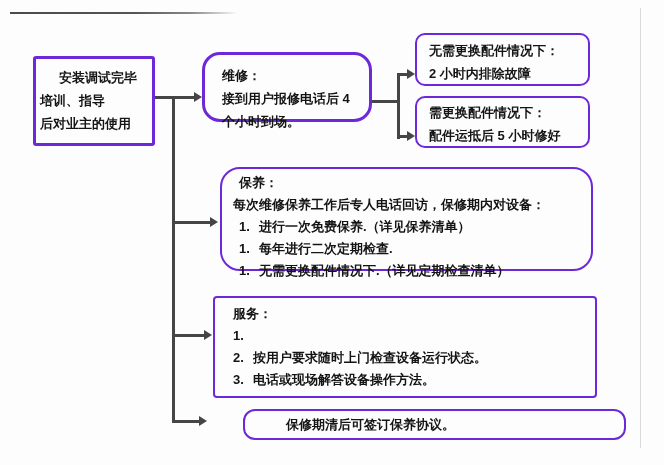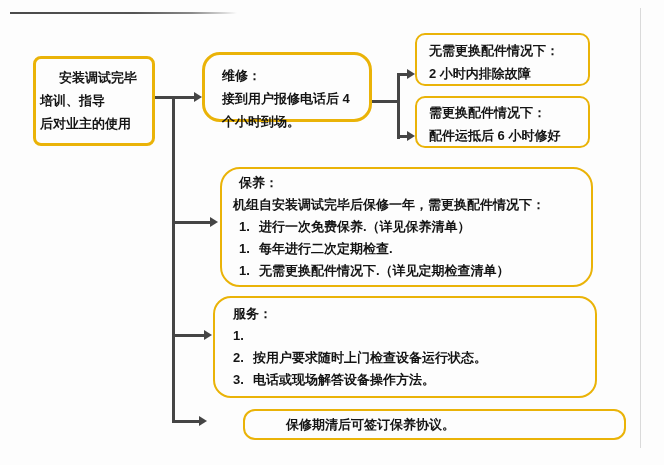--- a/index.html
+++ b/index.html
@@ -3,35 +3,35 @@
 <meta charset="utf-8">
 <style>
   html,body{margin:0;padding:0;background:#ffffff;}
   .stage{
     position:relative;width:664px;height:465px;background:#fdfdfd;
     font-family:"Liberation Sans",sans-serif;overflow:hidden;
   }
   
   .node{
     position:absolute;box-sizing:border-box;background:#fdfdfd;
-    border:2px solid #eab308;color:#141414;font-weight:bold;font-size:13px;
+    border:2px solid #6d28d9;color:#141414;font-weight:bold;font-size:13px;
   }
-  .node-training{left:33px;top:56px;width:122px;height:90px;border-radius:8px;border-width:3px;
+  .node-training{left:33px;top:56px;width:122px;height:90px;border-radius:3px;border-width:3px;
     padding:7px 2px 0 4px;line-height:23px;}
   .node-training .l1{text-indent:19px;}
   .node-repair{left:202px;top:52px;width:170px;height:70px;border-radius:18px;border-width:3px;
     padding:9px 4px 0 17px;line-height:23px;}
   .node-nocase{left:415px;top:33px;width:175px;height:53px;border-radius:10px;
     padding:4px 4px 0 12px;line-height:23px;}
   .node-case{left:415px;top:96px;width:175px;height:52px;border-radius:10px;
     padding:3px 8px 0 12px;line-height:23px;}
-  .node-maintenance{left:220px;top:167px;width:373px;height:120px;border-radius:20px;
+  .node-maintenance{left:220px;top:167px;width:373px;height:104px;border-radius:20px;
     padding:3px 6px 0 11px;line-height:22px;}
   .node-maintenance .title{text-indent:6px;}
-  .node-service{left:213px;top:296px;width:384px;height:102px;border-radius:18px;
+  .node-service{left:213px;top:296px;width:384px;height:102px;border-radius:4px;
     padding:5px 6px 0 18px;line-height:22px;}
   .node-agreement{left:207px;top:409px;width:383px;height:31px;border-radius:12px;
     padding:3px 4px 0 41px;line-height:22px;margin-left:36px;}
   .li{display:flex;}
   .li .num{width:20px;flex:0 0 20px;}
   .node-maintenance .li{margin-left:6px;}
   
   .hline{position:absolute;height:3px;background:#454545;}
   .vline{position:absolute;width:3px;background:#454545;}
   .head{position:absolute;width:0;height:0;
@@ -62,26 +62,26 @@
     <div>个小时到场。</div>
   </div>
 
   <div class="node node-nocase">
     <div>无需更换配件情况下：</div>
     <div>2 小时内排除故障</div>
   </div>
 
   <div class="node node-case">
     <div>需更换配件情况下：</div>
-    <div>配件运抵后 6 小时修好</div>
+    <div>配件运抵后 5 小时修好</div>
   </div>
 
   <div class="node node-maintenance">
     <div class="title">保养：</div>
-    <div>机组自安装调试完毕后保修一年，需更换配件情况下：</div>
+    <div>每次维修保养工作后专人电话回访，保修期内对设备：</div>
     <div class="li">
       <span class="num">1.</span>
       <span>进行一次免费保养.（详见保养清单）</span>
     </div>
     <div class="li">
       <span class="num">1.</span>
       <span>每年进行二次定期检查.</span>
     </div>
     <div class="li">
       <span class="num">1.</span>

